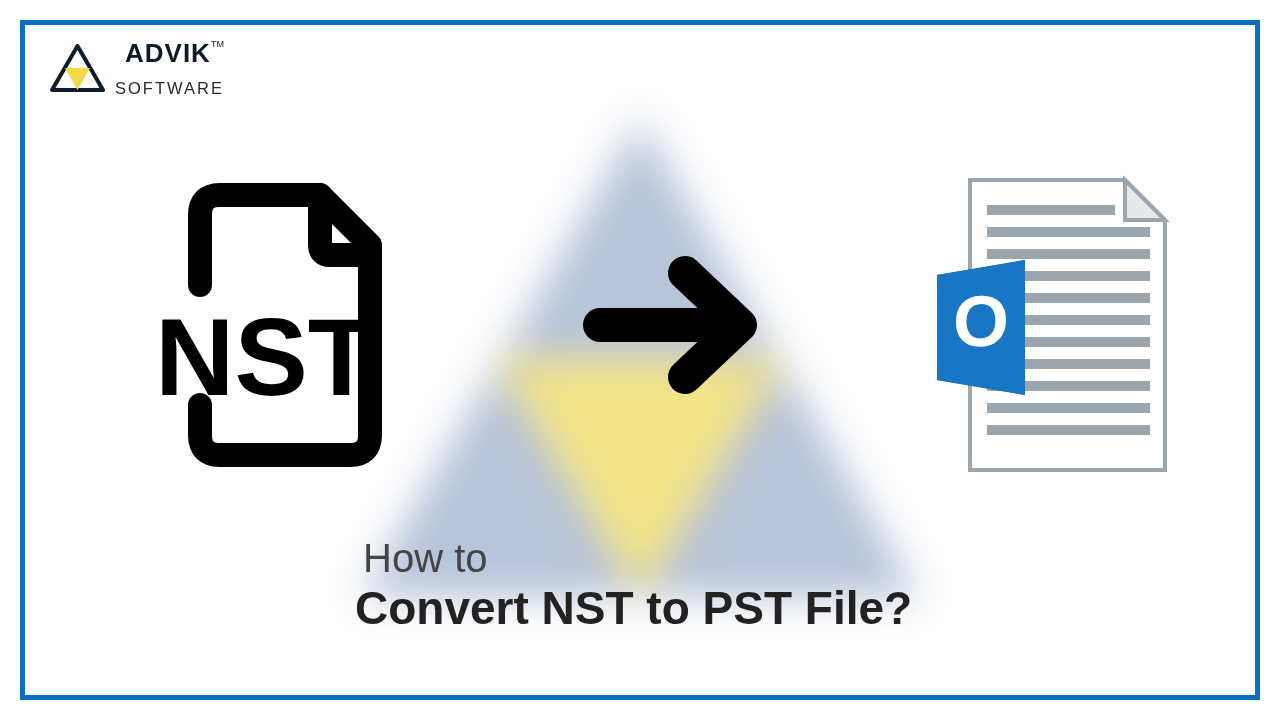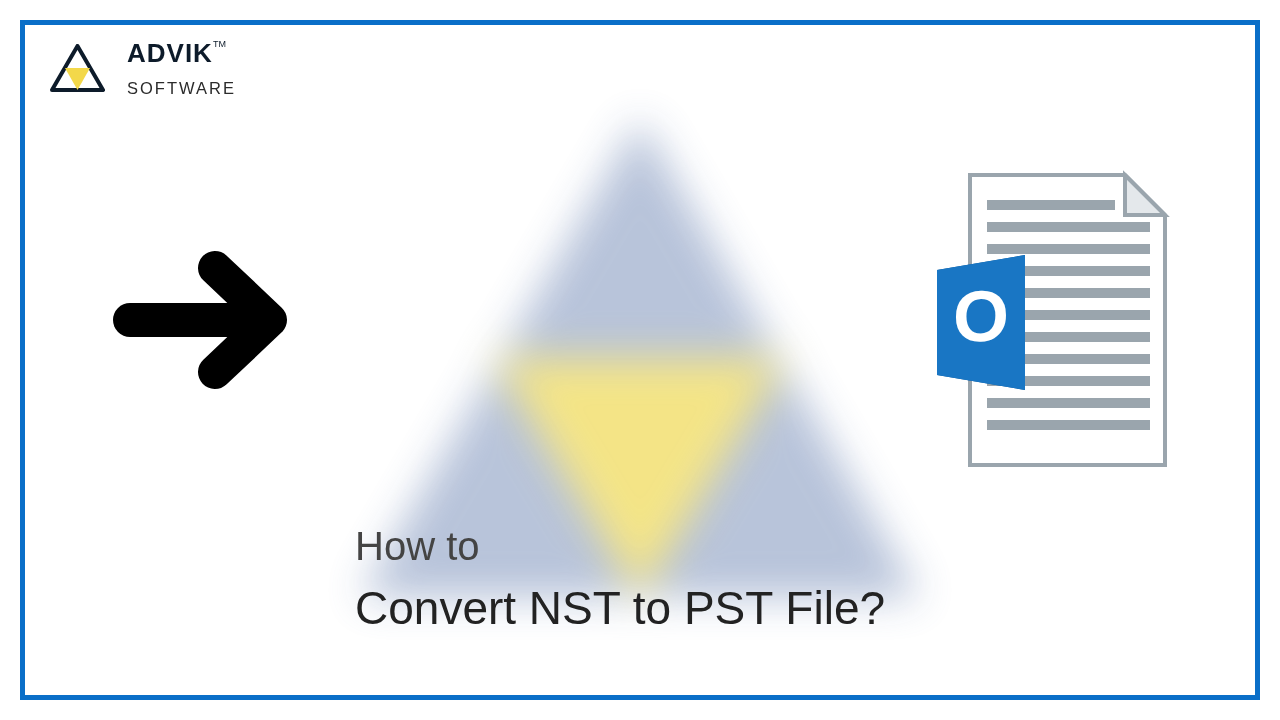--- a/index.html
+++ b/index.html
@@ -28,21 +28,22 @@
     transform: translate(-50%, -50%);
     filter: blur(20px);
     opacity: 0.9;
   }
   .logo {
     position: absolute;
     top: 15px;
     left: 25px;
     display: flex;
     align-items: center;
-    gap: 22px;
+    gap: 10px;
+    text-align: right;
   }
   .logo-mark svg { display:block; }
   .logo-text .line1 {
     font-size: 26px;
     font-weight: 800;
     color: #0d1b2a;
     letter-spacing: 1px;
     line-height: 1;
   }
   .logo-text .line1 sup {
@@ -74,26 +75,27 @@
   .caption {
     position: absolute;
     left: 330px;
     bottom: 60px;
     color: #333;
   }
   .caption .pre {
     font-size: 40px;
     font-weight: 400;
     color: #444;
+    margin-left: 8px;
   }
   .caption .main {
     font-size: 46px;
-    font-weight: 400;
+    font-weight: 700;
     color: #222;
-    margin-top: 12px;
+    margin-top: 0;
   }
 </style>
 </head>
 <body>
 
 <div class="frame">
 
   <div class="watermark">
     <svg width="600" height="520" viewBox="0 0 600 520">
       <polygon points="300,20 580,500 20,500" fill="#6f86b5" opacity="0.55"></polygon>
@@ -111,20 +113,38 @@
     <span class="logo-text">
       <div class="line1">
         <span>ADVIK</span><sup>TM</sup>
       </div>
       <div class="line2">SOFTWARE</div>
     </span>
   </div>
 
   <div class="content">
 
+    <div class="nst-file">
+      <svg width="320" height="320" viewBox="0 0 320 320">
+        <g transform="translate(55,10)" fill="none" stroke="#000" stroke-width="24" stroke-linecap="round" stroke-linejoin="round">
+          <path d="M 40 40
+                   Q 40 20 60 20
+                   L 160 20
+                   L 210 70
+                   L 210 260
+                   Q 210 280 190 280
+                   L 60 280
+                   Q 40 280 40 260
+                   L 40 230
+                   M 40 40 L 40 110"></path>
+          <path d="M 160 20 L 160 70 Q 160 80 170 80 L 210 80"></path>
+        </g>
+        <text x="160" y="230" text-anchor="middle" font-family="Arial Black, Arial, sans-serif" font-size="110" font-weight="900" fill="#000">NST</text>
+      </svg>
+    </div>
 
     <div class="arrow">
       <svg width="200" height="160" viewBox="0 0 200 160">
         <g fill="none" stroke="#000" stroke-width="34" stroke-linecap="round" stroke-linejoin="round">
           <line x1="25" y1="80" x2="160" y2="80"></line>
           <polyline points="110,28 165,80 110,132"></polyline>
         </g>
       </svg>
     </div>
 

